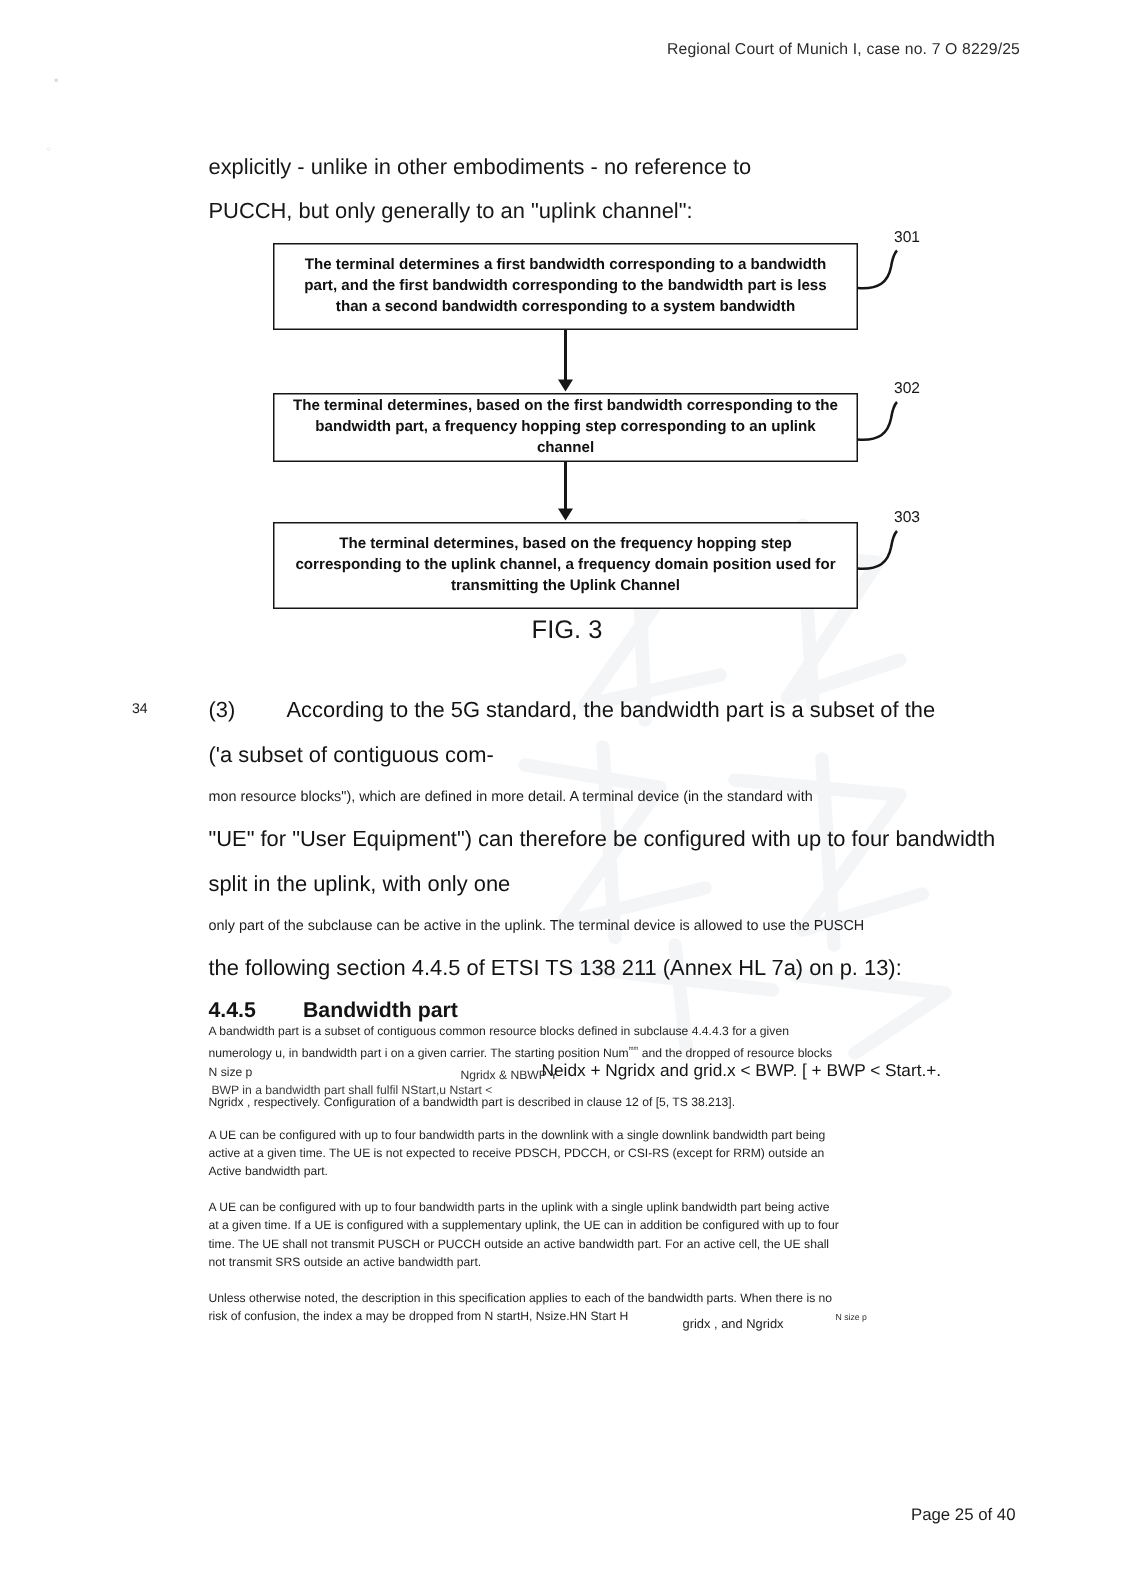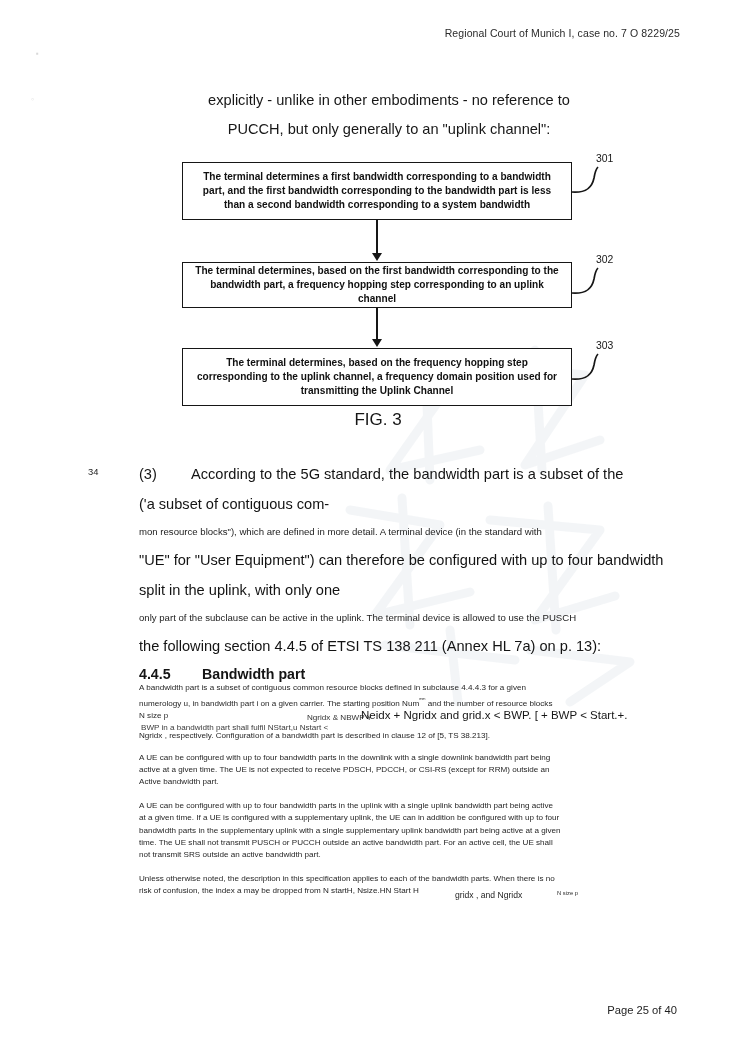--- a/index.html
+++ b/index.html
@@ -61,23 +61,22 @@
   
   .content {
     position: absolute;
     left: 0; top: 0;
     width: 750px;
     z-index: 2;
   }
   .intro {
     position: absolute;
     left: 139px;
-    top: 86px;
+    top: 98px;
     width: 500px;
-    text-align: center;
   }
   .intro .line {
     font-size: 14.6px;
     line-height: 29px;
     color: #171717;
     white-space: nowrap;
   }
 
   
   .figure {
@@ -345,42 +344,41 @@
     </div>
 
     <div class="excerpt">
 
       <div class="ex-head">
         <span class="ex-num">4.4.5</span><span>Bandwidth part</span>
       </div>
 
       <div class="ex-p tight">
         <div>A bandwidth part is a subset of contiguous common resource blocks defined in subclause 4.4.4.3 for a given</div>
-        <div><span>numerology u, in bandwidth part i on a given carrier. The starting position Num</span><span class="sup">ᵐᵐ</span><span> and the number of resource blocks</span></div>
+        <div><span>numerology u, in bandwidth part i on a given carrier. The starting position Num</span><span class="sup">ᵐᵐ</span><span> and the dropped of resource blocks</span></div>
 
         <div class="formula-line">
           <span class="layer shift-a">N size p</span>
           <span class="layer shift-b">BWP in a bandwidth part shall fulfil NStart,u Nstart &lt;</span>
           <span class="layer mid">Ngridx &amp; NBWP Y</span>
           <span class="layer tail">Neidx + Ngridx and grid.x &lt; BWP. [ + BWP &lt; Start.+.</span>
         </div>
         <div style="height:7px"></div>
         <div>Ngridx , respectively. Configuration of a bandwidth part is described in clause 12 of [5, TS 38.213].</div>
       </div>
 
       <div class="ex-p">
         <div>A UE can be configured with up to four bandwidth parts in the downlink with a single downlink bandwidth part being</div>
         <div>active at a given time. The UE is not expected to receive PDSCH, PDCCH, or CSI-RS (except for RRM) outside an</div>
         <div>Active bandwidth part.</div>
       </div>
 
       <div class="ex-p">
         <div>A UE can be configured with up to four bandwidth parts in the uplink with a single uplink bandwidth part being active</div>
         <div>at a given time. If a UE is configured with a supplementary uplink, the UE can in addition be configured with up to four</div>
-        <div>bandwidth parts in the supplementary uplink with a single supplementary uplink bandwidth part being active at a given</div>
         <div>time. The UE shall not transmit PUSCH or PUCCH outside an active bandwidth part. For an active cell, the UE shall</div>
         <div>not transmit SRS outside an active bandwidth part.</div>
       </div>
 
       <div class="ex-p">
         <div>Unless otherwise noted, the description in this specification applies to each of the bandwidth parts. When there is no</div>
         <div class="dropline">
           <span class="base">risk of confusion, the index a may be dropped from N startH, Nsize.HN Start H</span>
           <span class="over">gridx , and Ngridx</span>
           <span class="over2">N size p</span>

